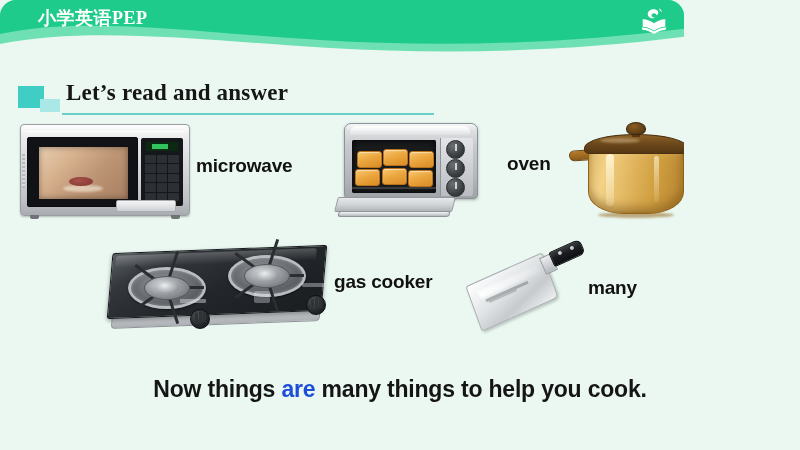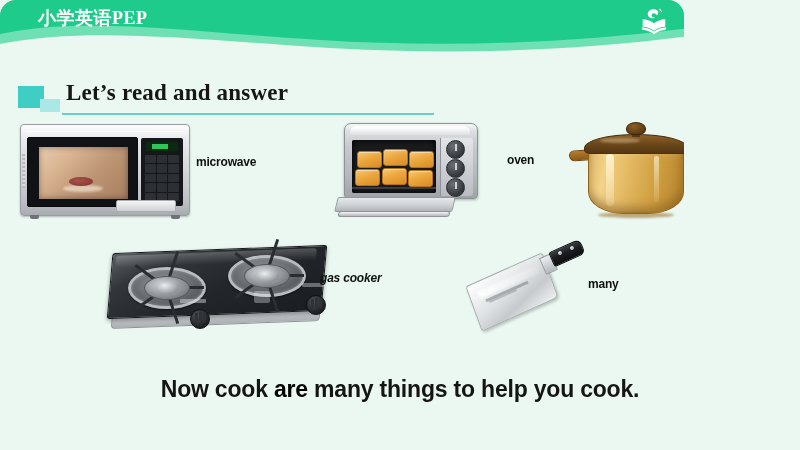--- a/index.html
+++ b/index.html
@@ -96,21 +96,21 @@
     top: 31px;
     width: 372px;
     height: 2px;
     background: #68cfc9;
   }
 
   
   .word {
     position: absolute;
     font-family: "Liberation Sans", sans-serif;
-    font-size: 12px;
+    font-size: 19px;
     font-weight: 700;
     color: #111111;
     white-space: nowrap;
     letter-spacing: -0.2px;
   }
 
   
   .mw-wrap {
     position: absolute;
     left: 20px; top: 124px;
@@ -591,21 +591,21 @@
     left: 0;
     top: 376px;
     width: 800px;
     text-align: center;
     font-family: "Liberation Sans", sans-serif;
     font-size: 23px;
     font-weight: 700;
     color: #151515;
     letter-spacing: -0.2px;
   }
-  .sentence .hl { color: #000000; }
+  .sentence .hl { color: #1d4ed8; }
 </style>
 </head>
 <body>
 
 <div class="slide">
 
   <div class="header-band">
     <svg class="header-svg" width="800" height="62" viewBox="0 0 800 62" xmlns="http://www.w3.org/2000/svg" aria-hidden="true">
       <path d="M0,0 L800,0 L800,18 C660,46 500,58 330,48 C200,40 90,26 0,44 Z" fill="#6fe0b4"></path>
       <path d="M0,0 L800,0 L800,10 C650,40 480,50 320,40 C190,32 85,16 0,34 Z" fill="#1fcb8b"></path>
@@ -736,30 +736,30 @@
     <div class="gc-brand"></div>
 
     <div class="gc-knob k1">
         <i></i>
       </div>
     <div class="gc-knob k2">
         <i></i>
       </div>
   </div>
 
-  <div class="word" style="left:320px; top:271px;font-style:italic;">gas cooker</div>
+  <div class="word" style="left:334px; top:271px;">gas cooker</div>
 
   <div class="kn-wrap">
     <div class="kn-blade"></div>
     <div class="kn-bladesheen"></div>
     <div class="kn-etch"></div>
     <div class="kn-etch2"></div>
     <div class="kn-bolster"></div>
     <div class="kn-handle"></div>
     <div class="kn-rivet r1"></div>
     <div class="kn-rivet r2"></div>
   </div>
 
   <div class="word" style="left:588px; top:277px;">many</div>
 
-  <div class="sentence"><span>Now cook </span><span class="hl">are</span><span> many things to help you cook.</span></div>
+  <div class="sentence"><span>Now things </span><span class="hl">are</span><span> many things to help you cook.</span></div>
 
 </div>
 
 </body></html>

